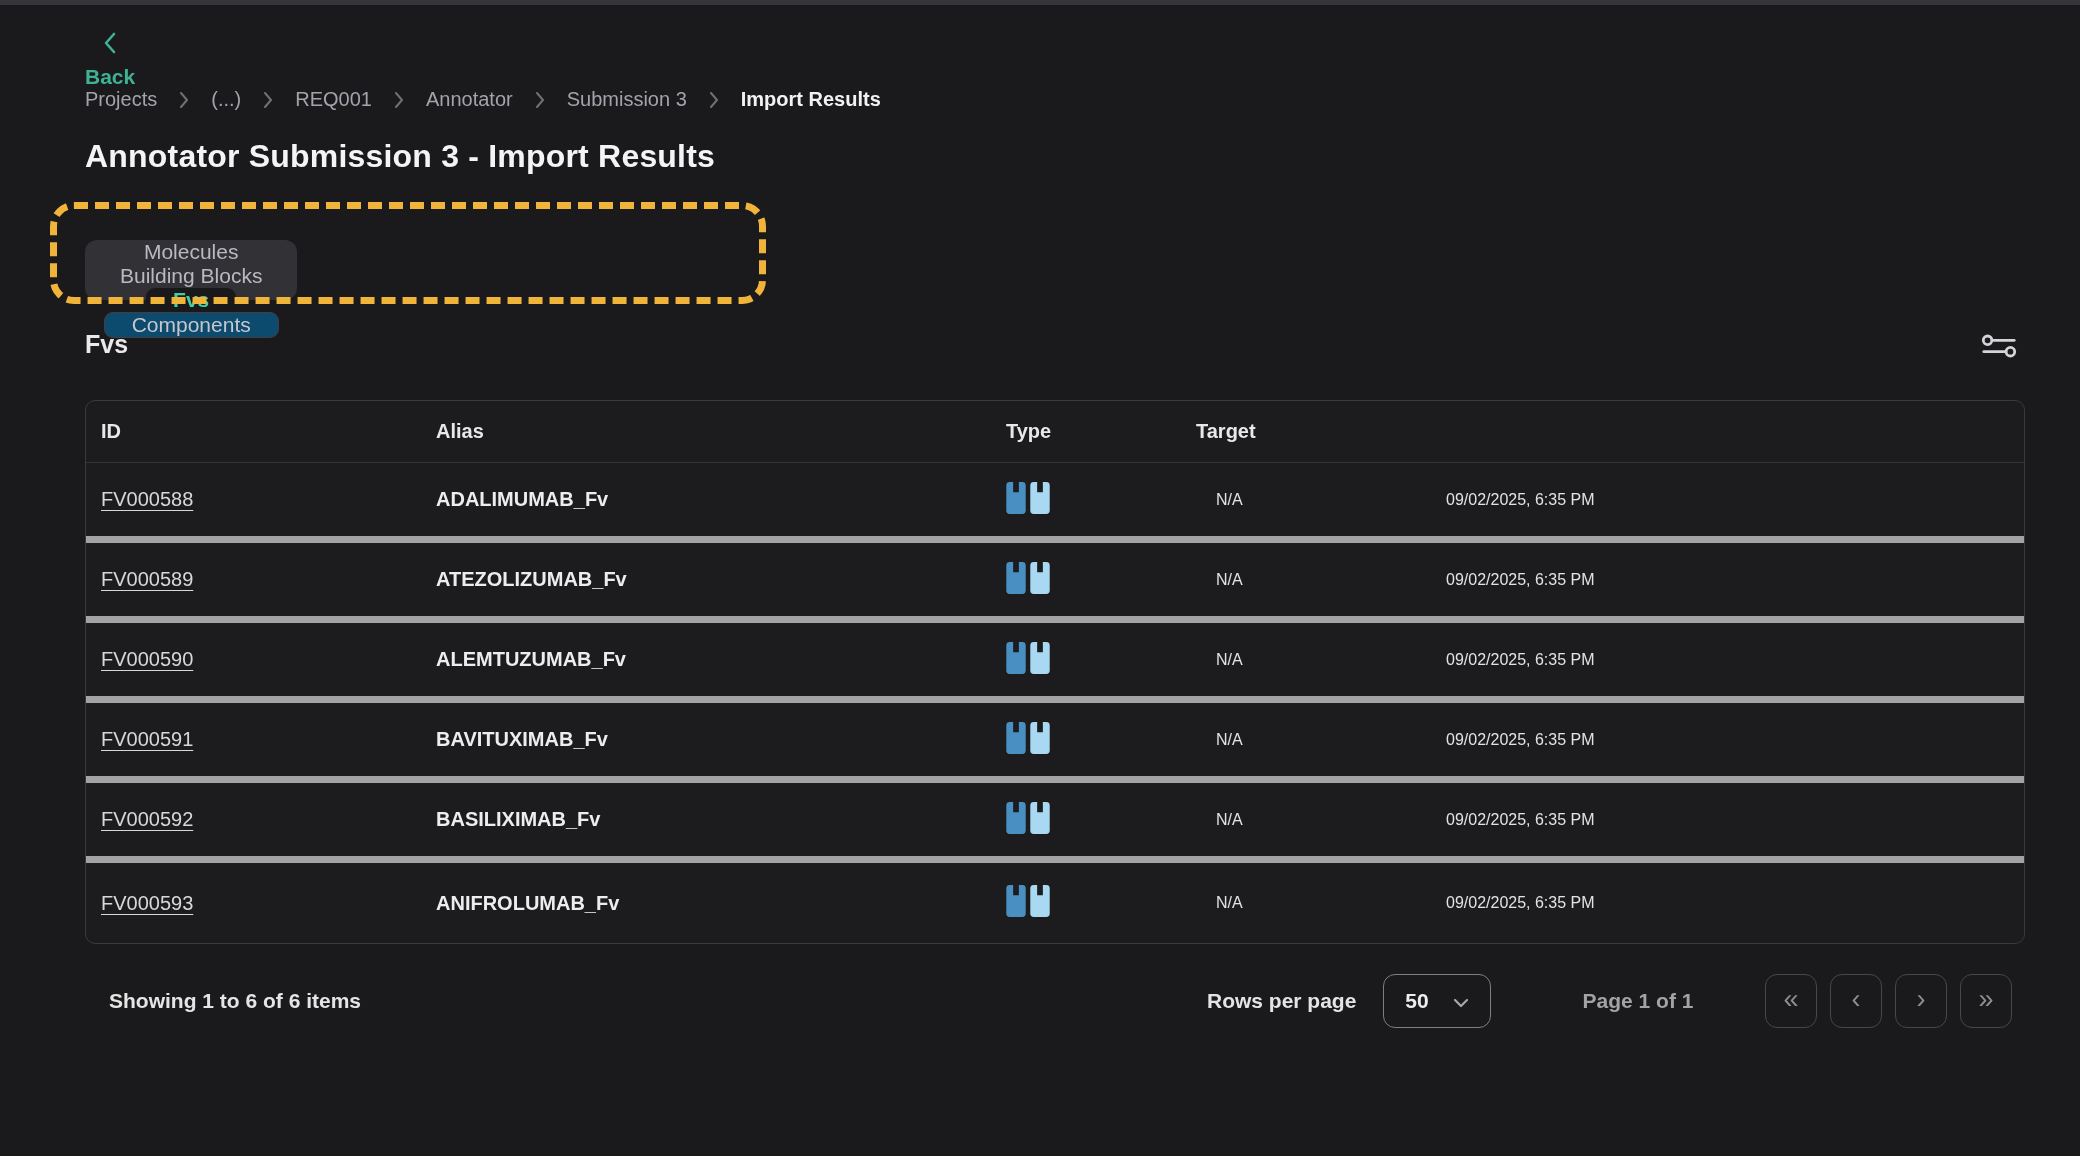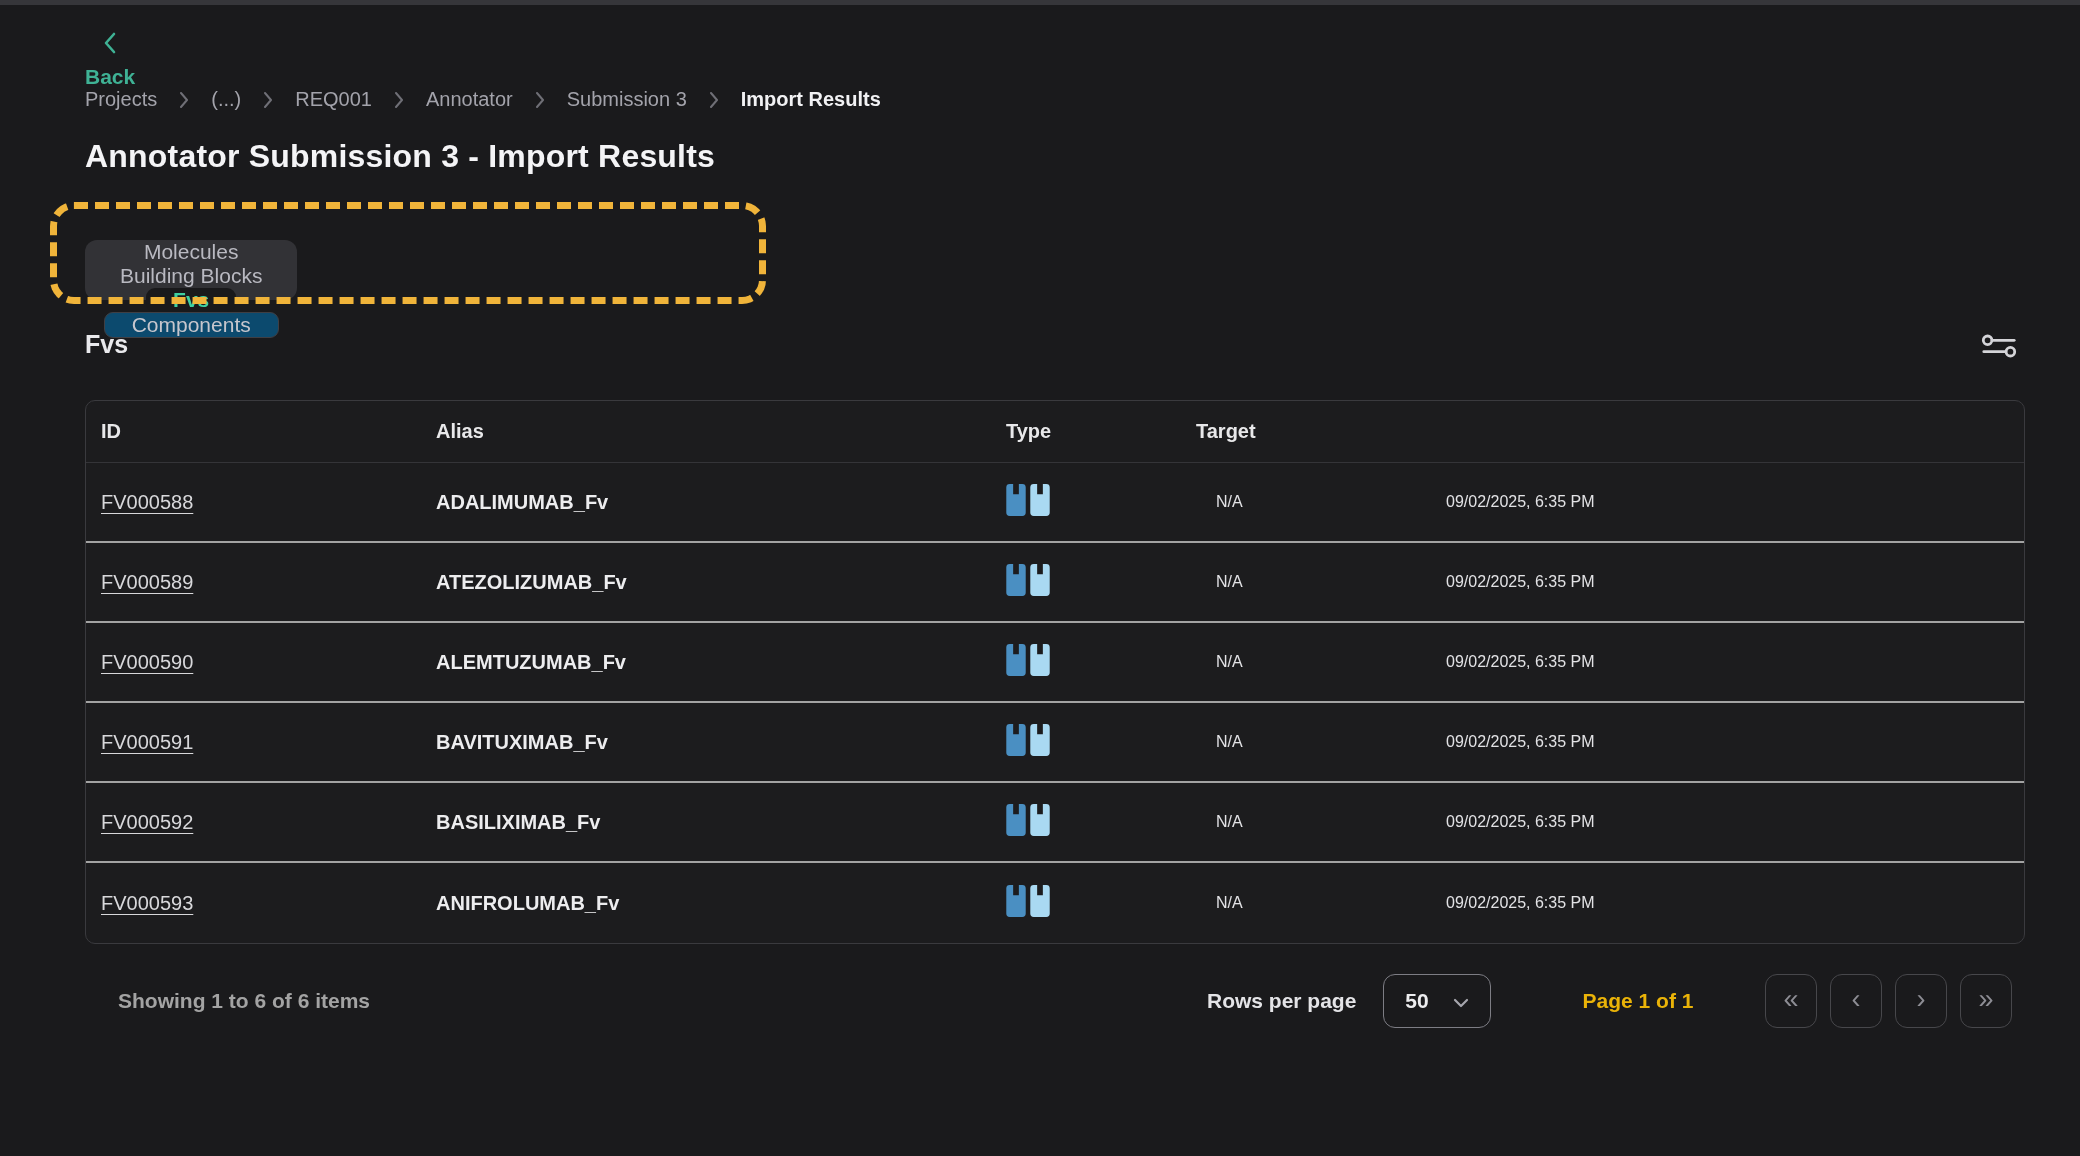--- a/index.html
+++ b/index.html
@@ -46,35 +46,35 @@
   .section-title{position:absolute;left:85px;top:330px;font-size:25px;font-weight:700;color:#e9e9ec;}
   .table-settings-btn{position:absolute;left:1974px;top:328px;width:50px;height:40px;
     display:flex;align-items:center;justify-content:center;cursor:pointer;border-radius:8px;}
 
   
   .data-table{position:absolute;left:85px;top:400px;width:1940px;
     border:1px solid #3a3a3e;border-radius:10px;background:#1c1c1e;overflow:hidden;}
   .t-row{display:grid;grid-template-columns:335px 570px 190px 230px auto;align-items:center;}
   .t-head{height:62px;border-bottom:1px solid #343438;}
   .t-head .cell{font-size:20px;font-weight:700;color:#e8e8ea;}
-  .t-body-row{height:80px;border-bottom:2px solid #a3a3a3;}
+  .t-body-row{height:80px;border-bottom:7px solid #a3a3a3;}
   .t-body-row:last-child{border-bottom:none;}
   .cell{padding-left:15px;overflow:hidden;white-space:nowrap;}
   .id-link{font-size:20px;color:#d8d8db;text-decoration:underline;text-underline-offset:4px;cursor:pointer;}
   .alias-text{font-size:20px;font-weight:700;color:#ededef;}
   .plain-text{font-size:16px;font-weight:400;color:#e2e2e5;margin-left:20px;}
 
   
   .table-footer{position:absolute;left:85px;top:972px;width:1940px;height:58px;}
-  .footer-summary{position:absolute;left:33px;top:0;line-height:58px;font-size:21px;font-weight:600;color:#a3a3a3;}
+  .footer-summary{position:absolute;left:24px;top:0;line-height:58px;font-size:21px;font-weight:600;color:#e5e5e5;}
   .rpp-label{position:absolute;left:1122px;top:0;line-height:58px;font-size:21px;font-weight:700;color:#e4e4e7;}
   .rpp-select{position:absolute;left:1298px;top:2px;width:108px;height:54px;border:1px solid #7d7d84;
     border-radius:12px;display:flex;align-items:center;justify-content:center;gap:24px;cursor:pointer;
     color:#ededef;font-size:21px;font-weight:600;background:transparent;}
-  .page-indicator{position:absolute;left:1488px;top:0;line-height:58px;font-size:21px;font-weight:700;color:#eab308;width:130px;text-align:center;}
+  .page-indicator{position:absolute;left:1488px;top:0;line-height:58px;font-size:21px;font-weight:700;color:#a3a3a3;width:130px;text-align:center;}
   .pager{position:absolute;left:1680px;top:2px;display:flex;gap:13px;}
   .pager-btn{width:52px;height:54px;border:1px solid #47474b;border-radius:12px;
     display:flex;align-items:center;justify-content:center;color:#8d8d94;font-size:27px;
     cursor:pointer;background:transparent;padding-bottom:4px;}
 
   svg{flex:none;}
 </style>
 </head>
 <body>
 

